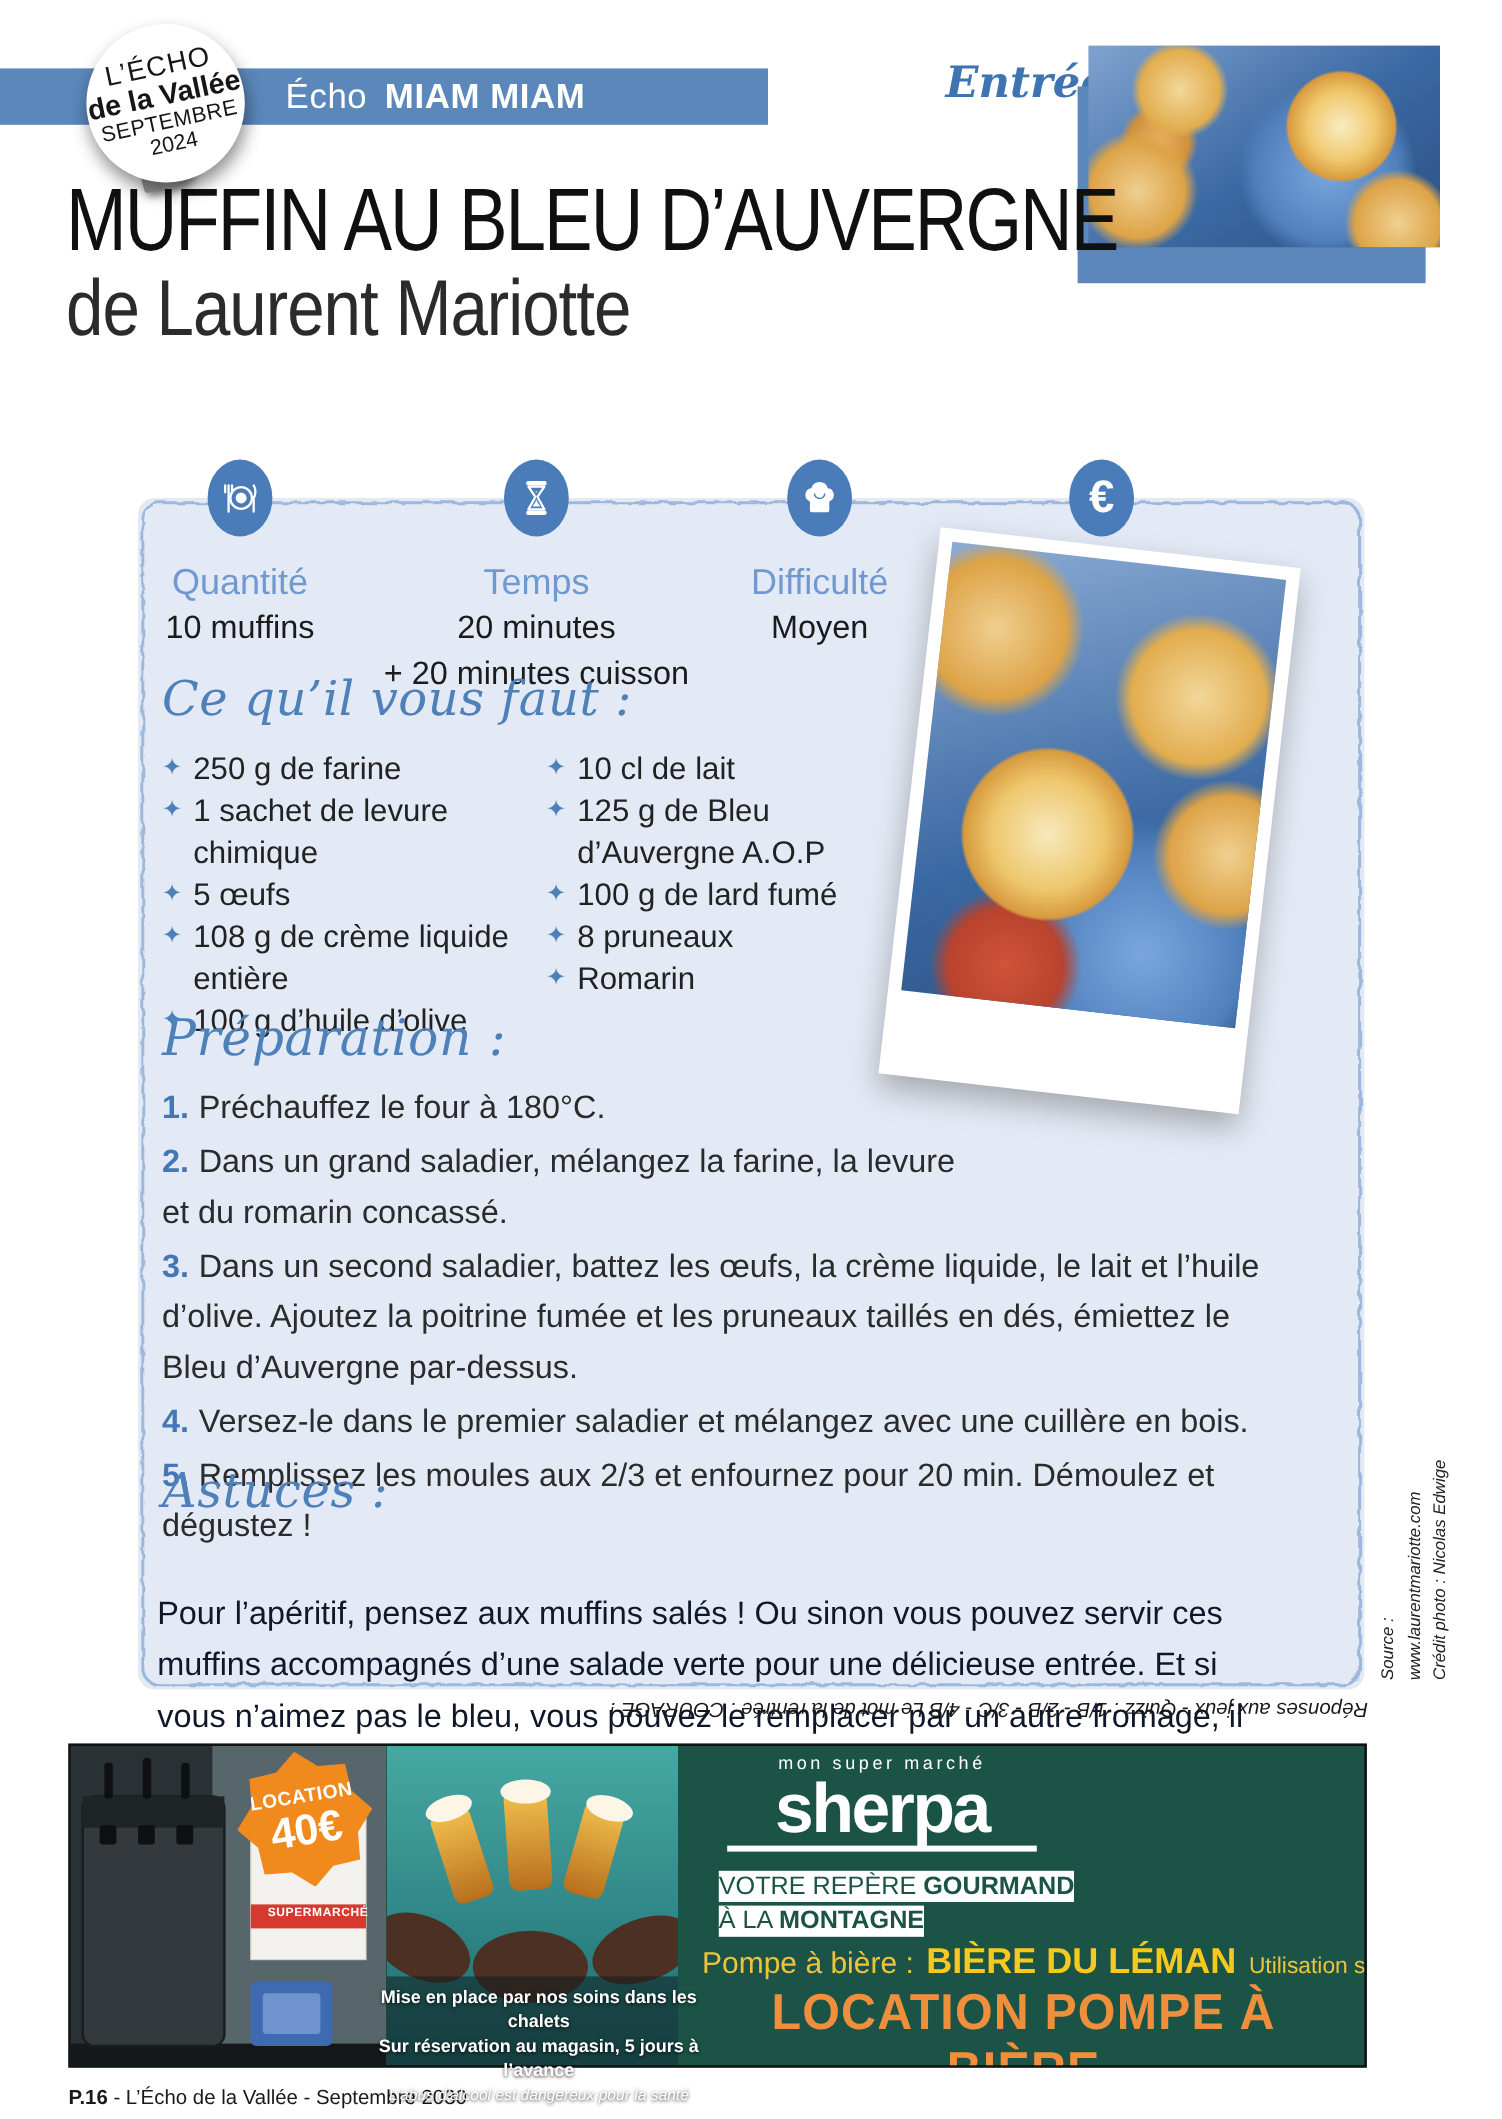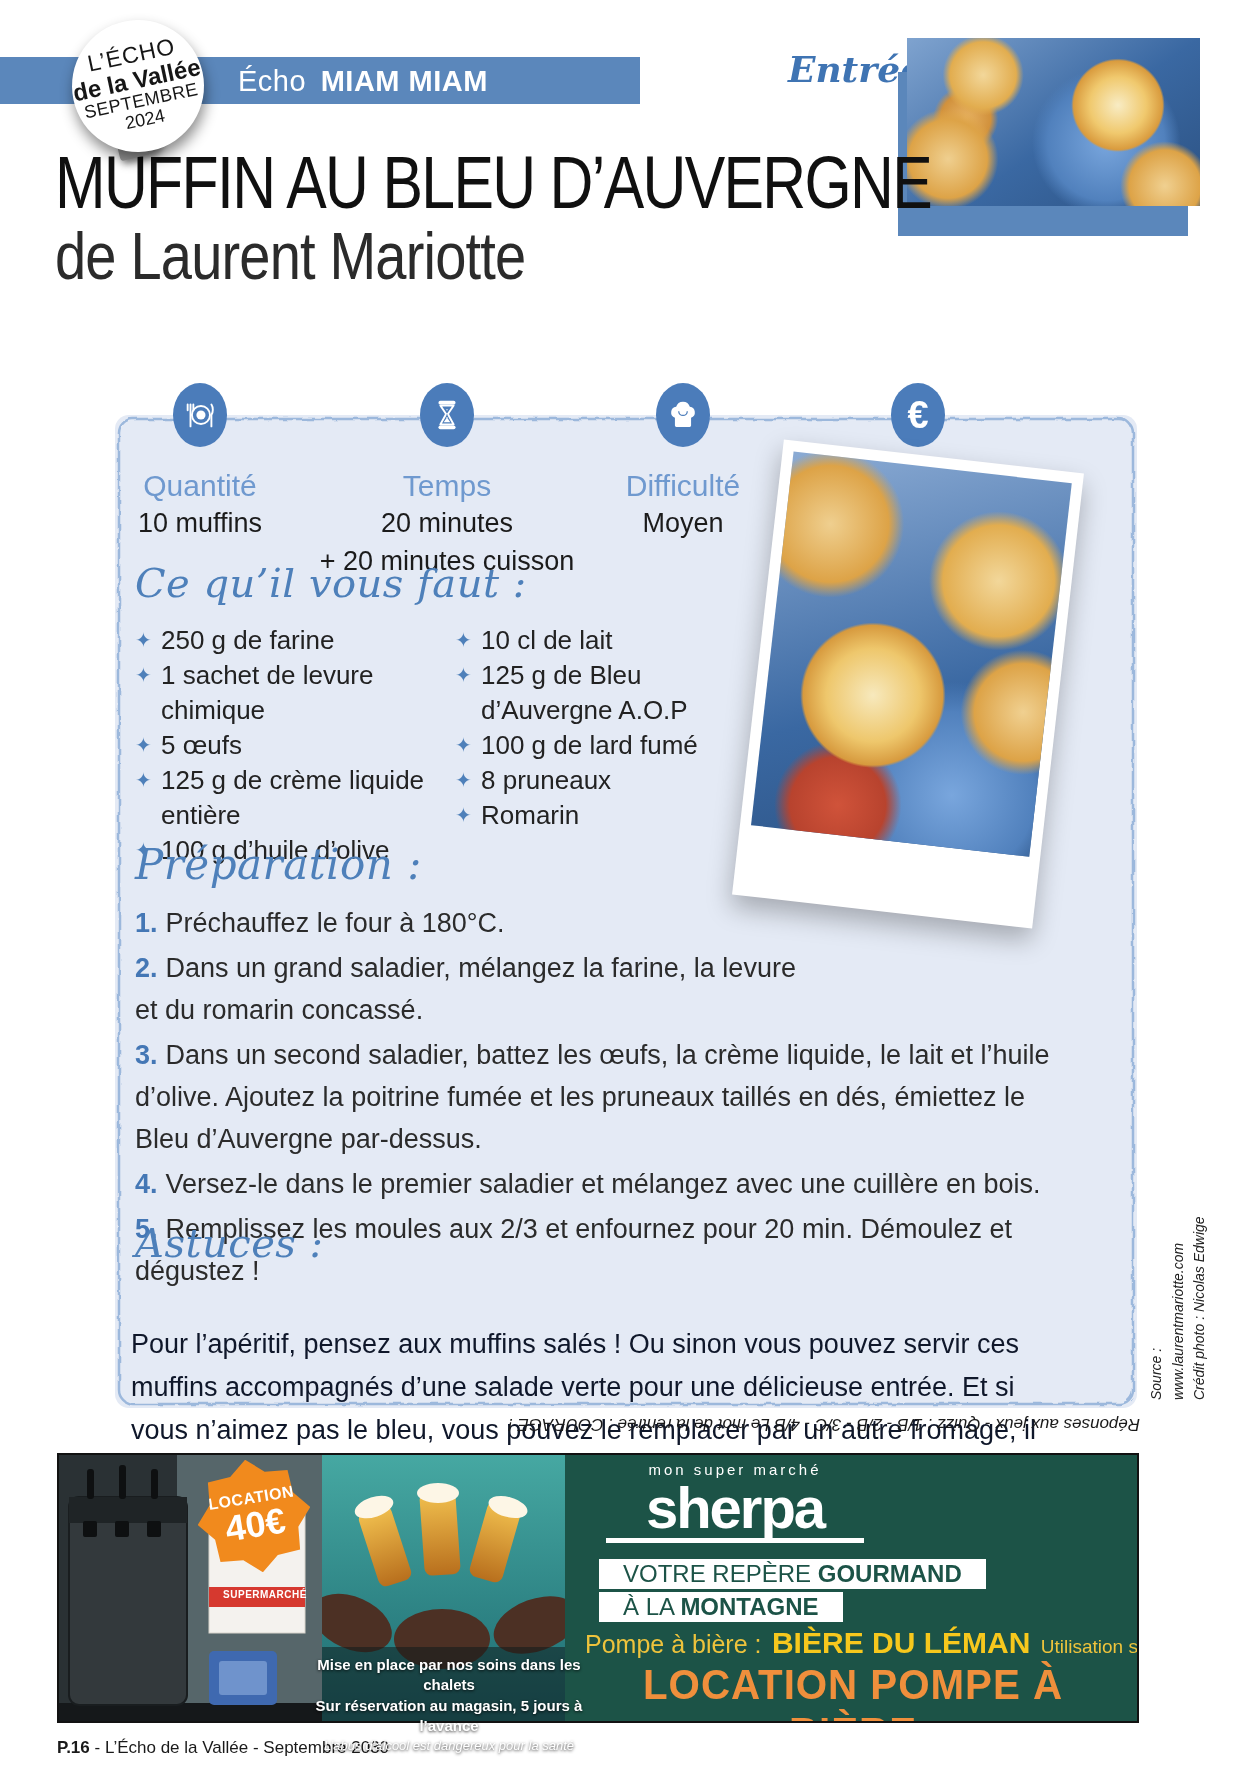--- a/index.html
+++ b/index.html
@@ -123,21 +123,21 @@
            text-shadow:0 1px 3px rgba(0,0,0,.8);}
   .ad-note .n1{font-size:15px;font-weight:700;line-height:1.35;}
   .ad-note .n3{font-size:13px;font-style:italic;margin-top:2px;}
 
   .ad-row1{display:flex;align-items:flex-start;flex-direction:column;}
   .logo-block{width:300px;text-align:center;flex:none;}
   .logo-top{font-size:15px;letter-spacing:3px;margin-top:2px;}
   .logo-text{font-size:58px;font-weight:700;letter-spacing:-2px;line-height:1.02;}
   .logo-bar{height:5px;background:#fff;width:86%;margin:1px auto 0;}
   .taglines{flex:1;padding-top:16px;padding-left:14px;}
-  .tag-box{display:inline-block;background:#fff;color:#1c5347;font-size:24px;padding:1px 24px;margin-bottom:3px;}
+  .tag-box{display:inline-block;background:#fff;color:#1c5347;font-size:21px;padding:1px 0;margin-bottom:3px;}
   .tag-box b{font-weight:700;}
 
   .ad-row2{text-align:center;color:#eec33c;margin-top:1px;white-space:nowrap;}
   .offer-label{font-size:25px;}
   .offer-product{font-size:30px;font-weight:700;color:#f7c81d;margin:0 6px;}
   .offer-note{font-size:19px;}
 
   .ad-row3{text-align:center;color:#ef8f3c;font-size:42px;font-weight:700;letter-spacing:1px;margin-top:1px;
            transform:scaleX(.96);transform-origin:center;}
 
@@ -238,21 +238,21 @@
       </div>
       <div class="info-label">Prix</div>
       <div class="info-value">Bon marché</div>
     </div>
 
     <div class="script-heading h-ingredients">Ce qu’il vous faut :</div>
     <div class="ing-col ing-left">
       <div>250 g de farine</div>
       <div>1 sachet de levure chimique</div>
       <div>5 œufs</div>
-      <div>125 g de crème liquide entière</div>
+      <div>108 g de crème liquide entière</div>
       <div>100 g d’huile d’olive</div>
     </div>
     <div class="ing-col ing-right">
       <div>10 cl de lait</div>
       <div>125 g de Bleu d’Auvergne A.O.P</div>
       <div>100 g de lard fumé</div>
       <div>8 pruneaux</div>
       <div>Romarin</div>
     </div>
 

